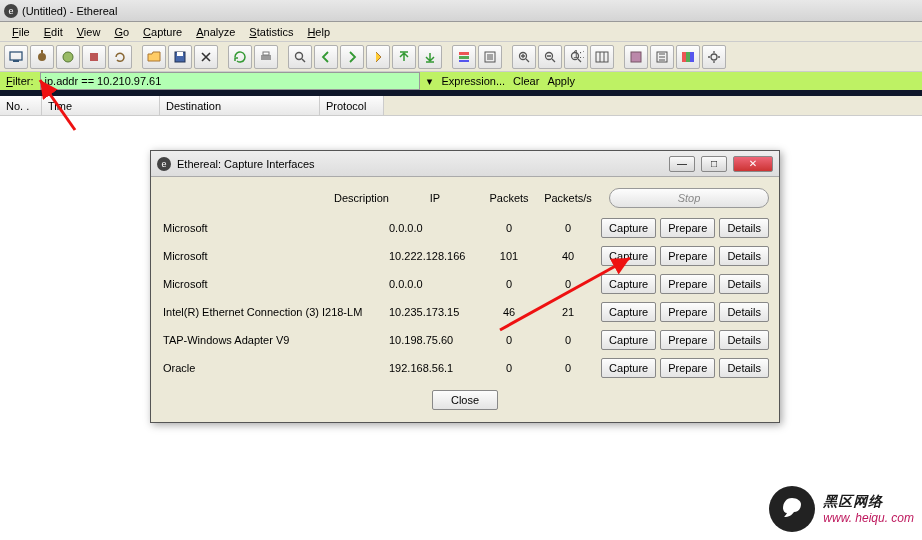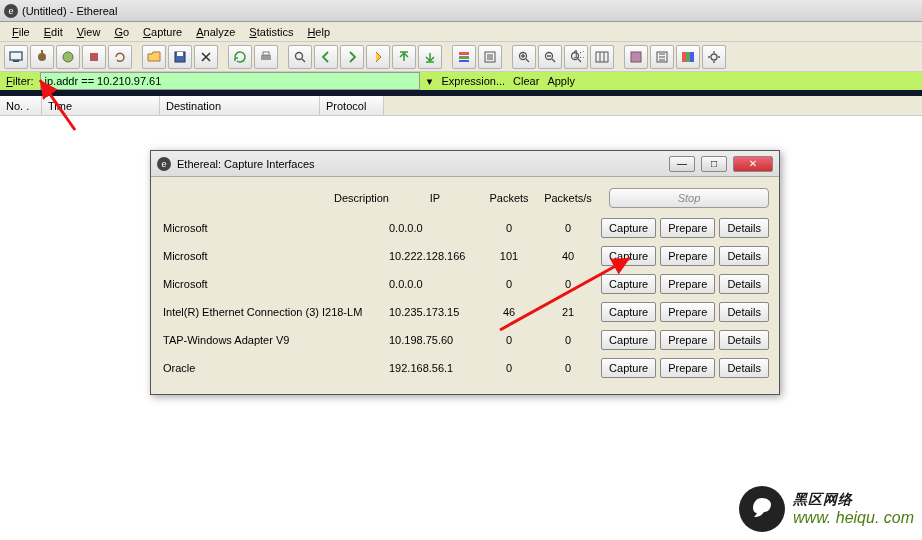--- a/index.html
+++ b/index.html
@@ -25,35 +25,35 @@
 .arrow1{position:absolute;left:30px;top:75px;pointer-events:none}
 .dialog{position:absolute;left:150px;top:150px;width:630px;background:#ece9d8;border:1px solid #555;box-shadow:2px 2px 8px rgba(0,0,0,.35)}
 .dlg-title{height:26px;background:linear-gradient(#eee,#ddd);border-bottom:1px solid #aaa;display:flex;align-items:center;padding:0 6px;gap:6px}
 .dlg-title .spacer{flex:1}
 .winbtn{width:26px;height:16px;border:1px solid #888;background:linear-gradient(#fafafa,#d8d8d8);display:flex;align-items:center;justify-content:center;font-size:10px;cursor:default;border-radius:2px}
 .winbtn.close{background:linear-gradient(#e67,#c33);color:#fff;width:40px}
 .dlg-body{padding:8px 10px 12px;background:#ece9d8}
 .ihdr{display:flex;align-items:center;font-size:11px;padding:3px 0 6px}
 .c-desc{width:228px;text-align:right}.c-ip{width:92px;text-align:center}.c-pk{width:56px;text-align:center}.c-ps{width:62px;text-align:center}
 .stopwrap{flex:1;display:flex;justify-content:flex-end}
-.stopbtn{width:160px;height:20px;border:1px solid #999;background:linear-gradient(#fdfdfd,#e4e4e4);color:#888;font-style:italic;text-align:center;line-height:18px;border-radius:4px}
+.stopbtn{width:160px;height:20px;border:1px solid #999;background:linear-gradient(#fdfdfd,#e4e4e4);color:#888;font-style:italic;text-align:center;line-height:18px;border-radius:10px}
 .irow{display:flex;align-items:center;height:28px}
 .irow .d{width:228px;padding-left:2px}
 .irow .ip{width:92px;text-align:left}
 .irow .pk{width:56px;text-align:center}
 .irow .ps{width:62px;text-align:center}
 .irow .btns{flex:1;display:flex;justify-content:flex-end;gap:4px}
 .sbtn{height:20px;padding:0 7px;border:1px solid #888;background:linear-gradient(#fdfdfd,#e4e4e4);border-radius:2px;cursor:default;line-height:18px}
 .closewrap{display:flex;justify-content:center;padding-top:8px}
 .arrow2{position:absolute;left:470px;top:250px;pointer-events:none;z-index:50}
 .watermark{position:absolute;right:8px;bottom:8px;display:flex;align-items:center;gap:8px}
 .wm-ico{width:46px;height:46px;border-radius:50%;background:#222;display:flex;align-items:center;justify-content:center}
 .wm-txt{color:#1a1a1a}
 .wm-cn{font-size:14px;font-weight:bold;font-style:italic;letter-spacing:1px}
-.wm-en{font-size:16px;font-style:italic;color:#4d7c0f}
+.wm-en{font-size:12px;font-style:italic;color:#be185d}
 </style>
 </head>
 <body>
 
 <div class="titlebar">
   <span class="icon">e</span>
   <span>(Untitled) - Ethereal</span>
 </div>
 
 <div class="menubar">
@@ -333,20 +333,23 @@
           <div class="ip">192.168.56.1</div>
           <div class="pk">0</div>
           <div class="ps">0</div>
           <div class="btns">
             <div class="sbtn">Capture</div>
             <div class="sbtn">Prepare</div>
             <div class="sbtn">Details</div>
           </div>
         </div>
       </div>
+    <div class="closewrap">
+        <div class="sbtn" style="padding:0 18px">Close</div>
+      </div>
   </div>
 </div>
 
 <svg class="arrow2" width="170" height="90">
   <defs>
       <marker id="ah2" markerWidth="8" markerHeight="8" refX="6" refY="3" orient="auto">
         <path d="M0 0L6 3L0 6z" fill="#e11"></path>
       </marker>
     </defs>
   <path d="M30 80 L160 8" stroke="#e11" stroke-width="3" fill="none" marker-end="url(#ah2)"></path>

